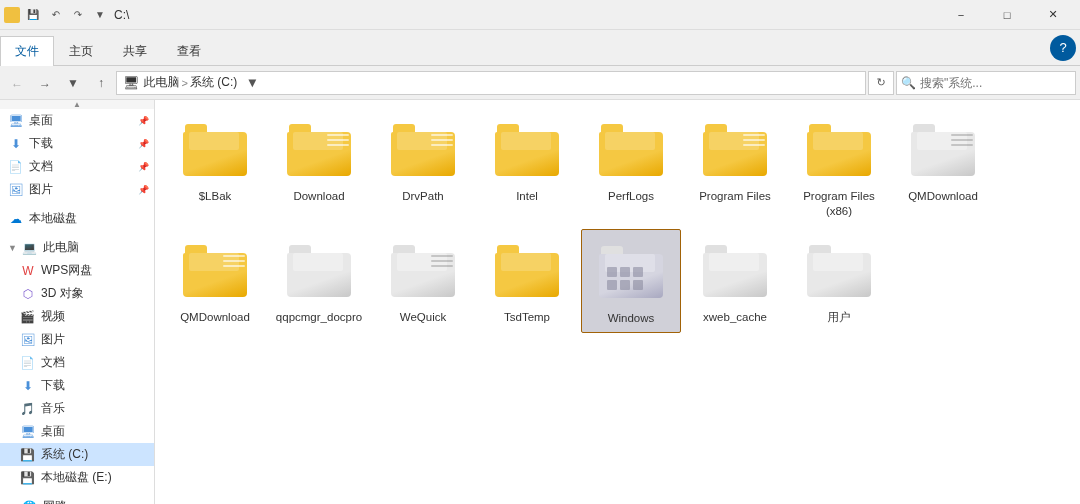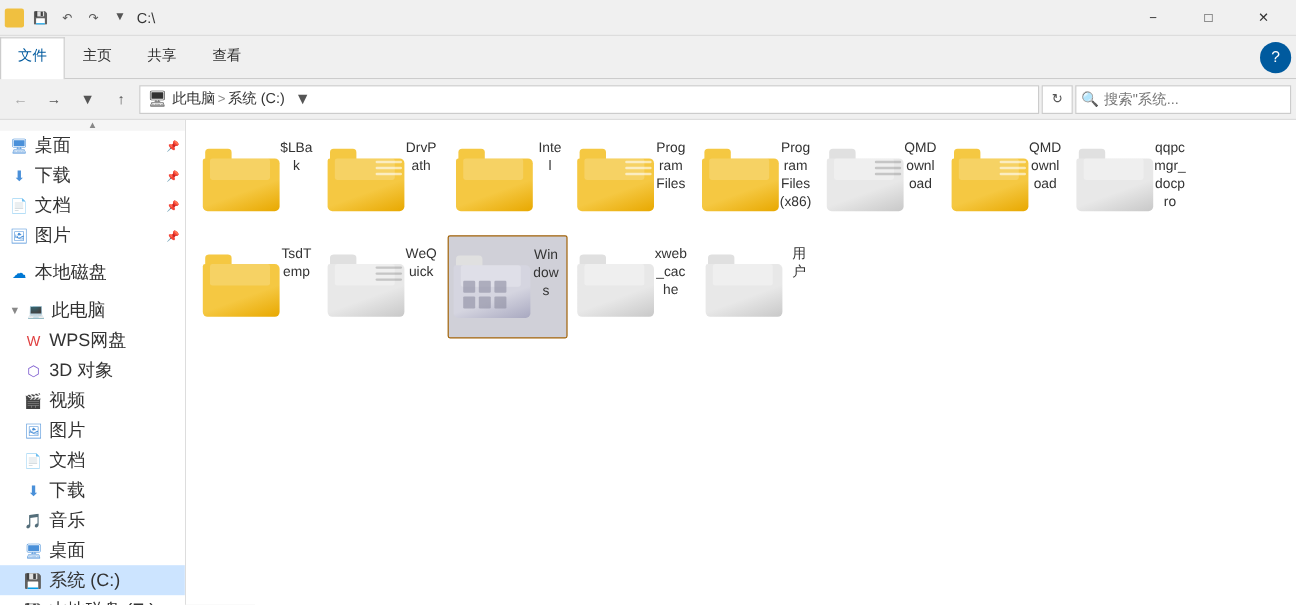--- a/index.html
+++ b/index.html
@@ -47,20 +47,21 @@
       cursor: pointer; font-size: 11px; color: #333;
       display: flex; align-items: center; justify-content: center;
     }
 
     
     .ribbon {
       height: 36px;
       background: #f0f0f0;
       border-bottom: 1px solid #ccc;
       display: flex;
+      align-items: flex-end;
     }
     .ribbon-tab {
       padding: 6px 14px;
       font-size: 12px;
       cursor: pointer;
       color: #333;
       border: 1px solid transparent;
       border-bottom: none;
       position: relative;
       top: 1px;
@@ -176,21 +177,21 @@
     .sidebar-item.active { background: #cce4ff; }
     .sidebar-item .pin-icon {
       position: absolute; right: 4px; top: 50%; transform: translateY(-50%);
       font-size: 9px; color: #999;
     }
     .sidebar-icon {
       width: 16px; height: 16px;
       flex-shrink: 0;
       display: flex; align-items: center; justify-content: center;
     }
-    .sidebar-label { font-size: 15px; }
+    .sidebar-label { font-size: 12px; }
     .divider { height: 1px; background: #e0e0e0; margin: 3px 0; }
     
     
     .sidebar::-webkit-scrollbar { width: 8px; }
     .sidebar::-webkit-scrollbar-track { background: #f5f5f5; }
     .sidebar::-webkit-scrollbar-thumb { background: #ccc; border-radius: 4px; }
     .sidebar-scroll-btn {
       width: 100%; height: 14px; background: #f5f5f5;
       border: none; cursor: pointer; display: flex;
       align-items: center; justify-content: center; font-size: 8px; color: #888;
@@ -209,21 +210,22 @@
 
     .folder-grid {
       display: flex;
       flex-wrap: wrap;
       gap: 4px;
     }
 
     .folder-item {
       width: 100px;
       display: flex;
-      flex-direction: row;
+      flex-direction: column;
+      align-items: center;
       padding: 6px 4px;
       cursor: pointer;
       border-radius: 2px;
     }
     .folder-item.selected-special { background: #d0d0d8; border: 1px solid #a16207; }
 
     .folder-icon-wrap {
       width: 72px; height: 72px;
       display: flex; align-items: center; justify-content: center;
       position: relative;
@@ -464,31 +466,56 @@
       <div class="folder-tab"></div>
       <div class="folder-body"></div>
       <div class="folder-shine"></div>
       <div class="folder-lines">
         <div class="folder-line"></div>
         <div class="folder-line"></div>
         <div class="folder-line"></div>
       </div>
     </div>
           </div>
+          <div class="folder-label">Download</div>
+        </div>
+        <div class="folder-item">
+          <div class="folder-icon-wrap">
+            <div class="folder-shape">
+      <div class="folder-tab"></div>
+      <div class="folder-body"></div>
+      <div class="folder-shine"></div>
+      <div class="folder-lines">
+        <div class="folder-line"></div>
+        <div class="folder-line"></div>
+        <div class="folder-line"></div>
+      </div>
+    </div>
+          </div>
           <div class="folder-label">DrvPath</div>
         </div>
         <div class="folder-item">
           <div class="folder-icon-wrap">
             <div class="folder-shape">
       <div class="folder-tab"></div>
       <div class="folder-body"></div>
       <div class="folder-shine"></div>
     </div>
           </div>
           <div class="folder-label">Intel</div>
+        </div>
+        <div class="folder-item">
+          <div class="folder-icon-wrap">
+            <div class="folder-shape">
+      <div class="folder-tab"></div>
+      <div class="folder-body"></div>
+      <div class="folder-shine"></div>
+    </div>
+          </div>
+          <div class="folder-label">PerfLogs</div>
         </div>
         <div class="folder-item">
           <div class="folder-icon-wrap">
             <div class="folder-shape">
       <div class="folder-tab"></div>
       <div class="folder-body"></div>
       <div class="folder-shine"></div>
       <div class="folder-lines">
         <div class="folder-line"></div>
         <div class="folder-line"></div>
@@ -544,41 +571,41 @@
       <div class="folder-tab folder-tab-light"></div>
       <div class="folder-body folder-body-light"></div>
       <div class="folder-shine" style="background:rgba(255,255,255,0.3)"></div>
     </div>
           </div>
           <div class="folder-label">qqpcmgr_docpro</div>
         </div>
         <div class="folder-item">
           <div class="folder-icon-wrap">
             <div class="folder-shape">
-      <div class="folder-tab"></div>
-      <div class="folder-body"></div>
-      <div class="folder-shine"></div>
-    </div>
-          </div>
-          <div class="folder-label">TsdTemp</div>
-        </div>
-        <div class="folder-item">
-          <div class="folder-icon-wrap">
-            <div class="folder-shape">
       <div class="folder-tab folder-tab-light"></div>
       <div class="folder-body folder-body-light"></div>
       <div class="folder-shine" style="background:rgba(255,255,255,0.3)"></div>
       <div class="folder-lines">
         <div class="folder-line" style="background:rgba(100,100,100,0.3)"></div>
         <div class="folder-line" style="background:rgba(100,100,100,0.3)"></div>
         <div class="folder-line" style="background:rgba(100,100,100,0.3)"></div>
       </div>
     </div>
           </div>
           <div class="folder-label">WeQuick</div>
+        </div>
+        <div class="folder-item">
+          <div class="folder-icon-wrap">
+            <div class="folder-shape">
+      <div class="folder-tab"></div>
+      <div class="folder-body"></div>
+      <div class="folder-shine"></div>
+    </div>
+          </div>
+          <div class="folder-label">TsdTemp</div>
         </div>
         <div class="folder-item selected-special">
           <div class="folder-icon-wrap">
             <div class="folder-shape">
       <div class="folder-tab folder-tab-light"></div>
       <div class="folder-body" style="background:linear-gradient(160deg,#d5d5e0 60%,#a8a8c0 100%)"></div>
       <div class="folder-shine" style="background:rgba(255,255,255,0.25)"></div>
       <div style="position:absolute;bottom:8px;left:8px;display:flex;gap:3px;flex-wrap:wrap;width:38px;">
         <div style="width:10px;height:10px;background:rgba(140,140,160,0.6);border-radius:1px;"></div>
         <div style="width:10px;height:10px;background:rgba(140,140,160,0.6);border-radius:1px;"></div>

